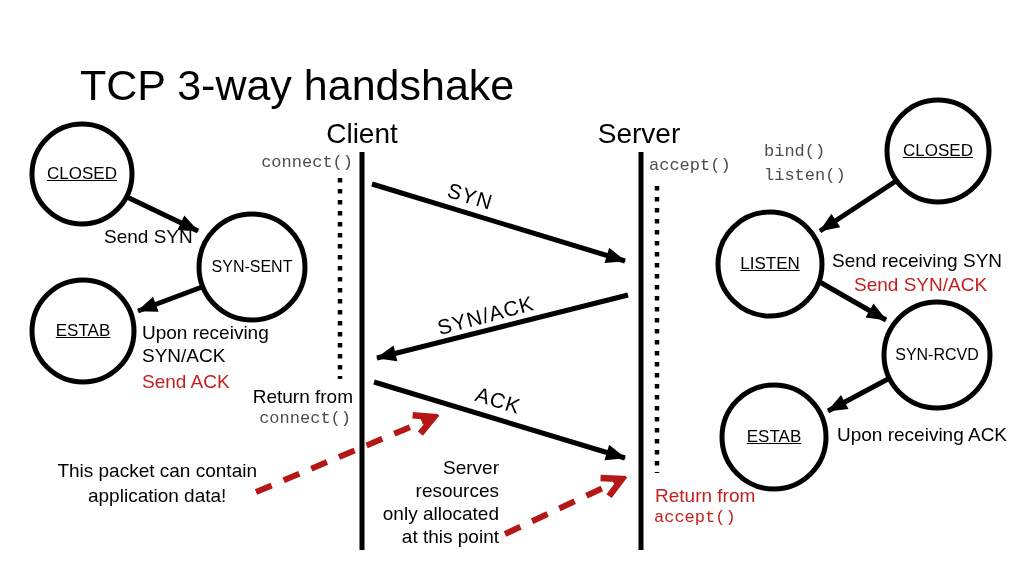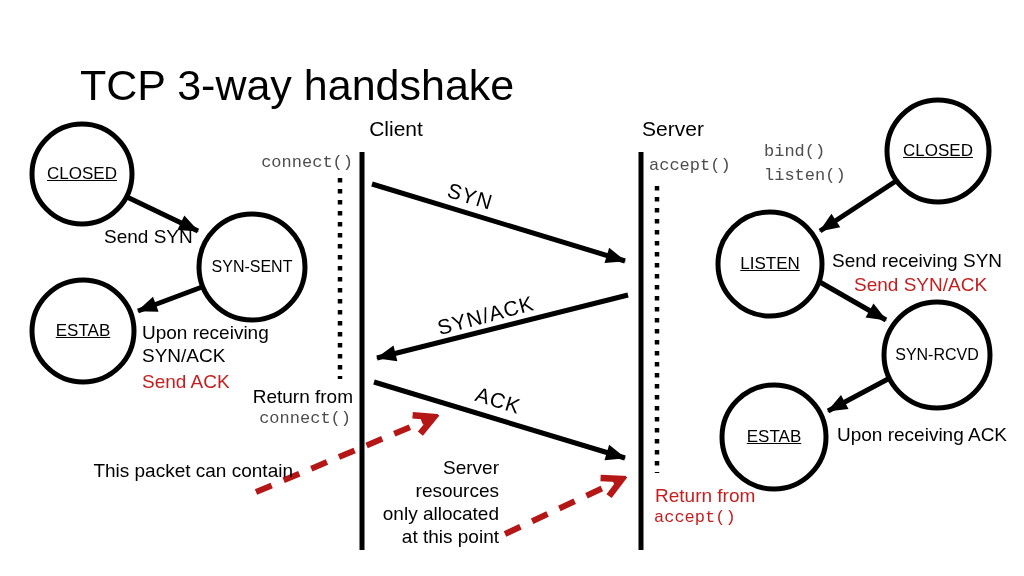--- a/index.html
+++ b/index.html
@@ -19,21 +19,21 @@
   }
   .gfx { position: absolute; left: 0; top: 0; }
   .lbl { position: absolute; white-space: nowrap; line-height: 1.18; }
   .cx { transform: translateX(-50%); }
   .cc { transform: translate(-50%, -50%); }
   .rt { text-align: right; }
   .mono { font-family: "Liberation Mono", monospace; color: var(--code_gray); }
   .red { color: var(--red); }
   .red-mono { font-family: "Liberation Mono", monospace; color: var(--red); }
   .title { font-size: 43px; letter-spacing: 0px; }
-  .actor { font-size: 21px; margin-left: 34px; }
+  .actor { font-size: 28px; }
   .note { font-size: 19px; }
   .code { font-size: 17px; }
   .state-lbl { font-size: 17px; text-decoration: underline; }
   .state-lbl-sm { font-size: 16px; }
   .msg { font-size: 21px; letter-spacing: 1px; }
   
   .ln   { stroke: #000; stroke-width: 5; fill: none; }
   .dot  { stroke: #000; stroke-width: 4.5; stroke-dasharray: 4.5 6.5; fill: none; }
   .st   { fill: #fff; stroke: #000; stroke-width: 5; }
   .rd   { stroke: var(--arrow_red); stroke-width: 6; stroke-dasharray: 17 13; fill: none; }
@@ -113,22 +113,23 @@
   <div class="lbl state-lbl-sm cc" style="left:937px; top:355px;">SYN-RCVD</div>
   <div class="lbl state-lbl cc" style="left:774px; top:437px;">ESTAB</div>
 
   <div class="lbl note" style="left:832px; top:250px;">Send receiving SYN</div>
   <div class="lbl note" style="left:837px; top:424px;">Upon receiving ACK</div>
   <div class="lbl note red" style="left:854px; top:274px;">Send SYN/ACK</div>
 
   <div class="lbl note red" style="left:655px; top:485px;">Return from</div>
   <div class="lbl red-mono code" style="left:654px; top:508px;">accept()</div>
 
-  <div class="lbl note rt" style="right:731px; top:460px;text-align:center;">
+  <div class="lbl note rt" style="right:767px; top:460px;text-align:center;">
     <div>This packet can contain</div>
+    <div style="margin-top:3px;">application data!</div>
   </div>
 
   <div class="lbl note rt" style="right:525px; top:456px; line-height:23px;">
     <div>Server</div>
     <div>resources</div>
     <div>only allocated</div>
     <div>at this point</div>
   </div>
 
 </div>

